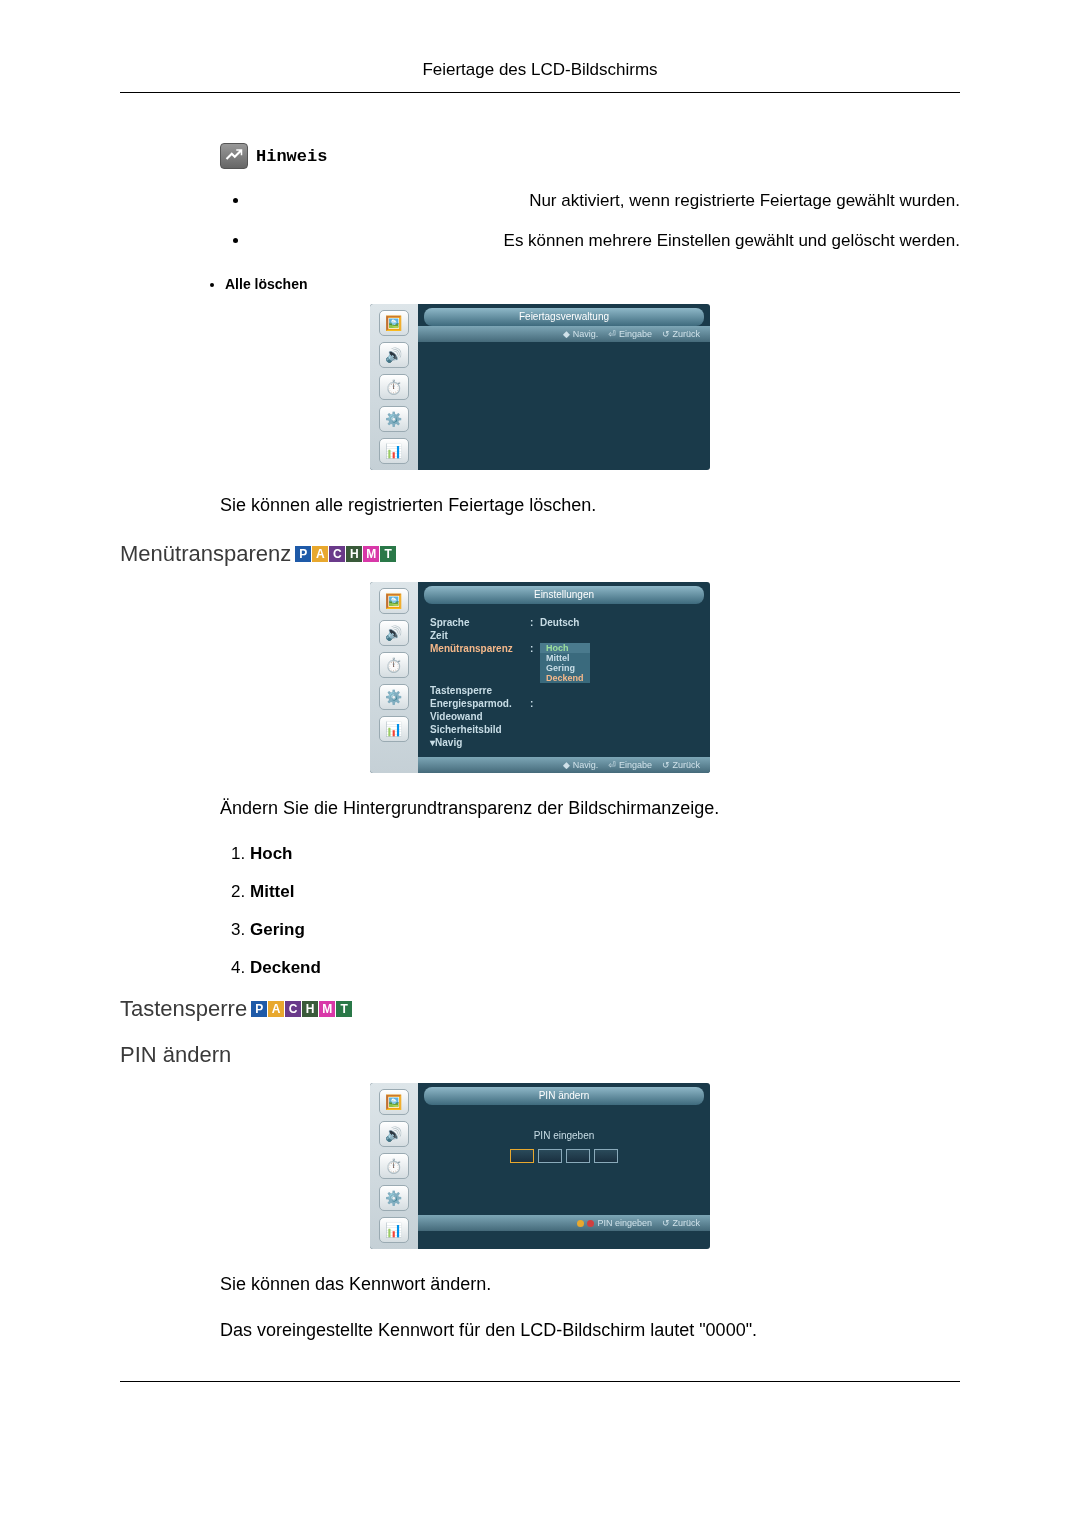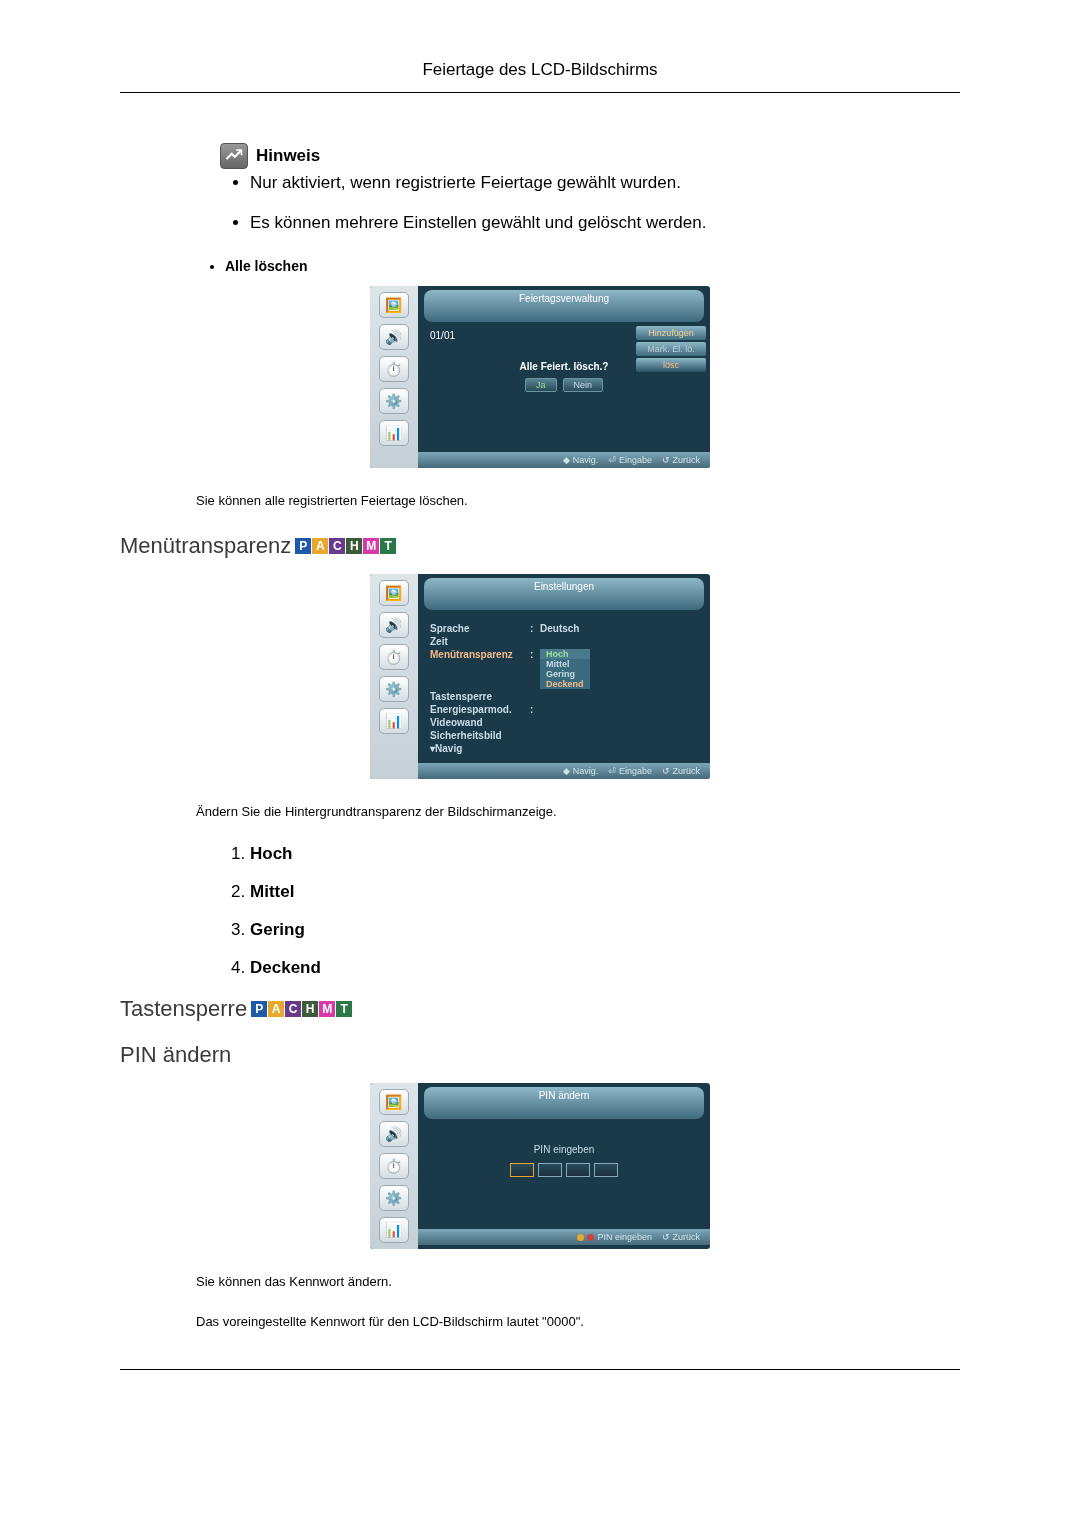--- a/index.html
+++ b/index.html
@@ -14,36 +14,37 @@
     text-align: center;
     font-size: 17px;
     padding-bottom: 12px;
     border-bottom: 1px solid #000;
     margin-bottom: 50px;
   }
   .note-row {
     display: flex;
     align-items: center;
     margin-left: 100px;
-    margin-bottom: 4px;
+    margin-bottom: 22px;
+    font-family: Liberation Mono, monospace;
   }
   .note-icon {
     width: 28px;
     height: 26px;
     background: linear-gradient(#999,#666);
     border: 1px solid #555;
     border-radius: 4px;
     display:flex;
     align-items:center;
     justify-content:center;
     margin-right: 8px;
   }
   .note-icon svg { width: 18px; height: 18px; }
   .note-label { font-size: 17px; font-weight: bold; }
-  .bullet-list { margin-left: 130px; margin-bottom: 25px; }
+  .bullet-list { margin-left: 130px; margin-bottom: 25px; text-align: right; }
   .bullet-list li { font-size: 17px; margin-bottom: 20px; list-style: disc; }
   .bullet-outer { margin-left: 105px; margin-bottom: 12px; }
   .bullet-outer li { list-style: disc; font-weight: bold; font-size: 14px; }
   .osd-wrap { display:flex; justify-content:center; margin-bottom: 25px; }
   .osd {
     width: 340px;
     background: #1a3a4a;
     border-radius: 3px;
     display:flex;
     font-size: 10px;
@@ -62,21 +63,21 @@
   .side-btn {
     width: 30px; height: 26px;
     background: linear-gradient(#fff,#d5dde1);
     border-radius: 5px;
     border: 1px solid #9aaab2;
     display:flex;align-items:center;justify-content:center;
     font-size: 14px;
   }
   .osd-main { flex:1; display:flex; flex-direction:column; }
   .osd-titlebar {
-    height: 32px;
+    height: 18px;
     background: linear-gradient(#8fb8c8,#3e6a7d);
     text-align:center;
     color:#fff;
     font-size: 10px;
     line-height:18px;
     border-radius: 8px;
     margin: 4px 6px 0 6px;
   }
   .osd-body { flex:1; padding: 8px 12px 4px 12px; position:relative; min-height:130px;}
   .osd-footer {
@@ -117,21 +118,21 @@
   .dialog-btns{display:flex;justify-content:center;gap:6px;}
   .dlg-btn{
     background: linear-gradient(#5a8494,#2a4a5a);
     border:1px solid #6a94a4;
     font-size:9px;
     padding:1px 10px;
     color:#c8dde6;
     border-radius:2px;
   }
   .dlg-btn.sel{ color:#8de08d;}
-  .body-text { font-size:13px; margin-left:76px; margin-bottom:25px;}
+  .body-text { font-size:18px; margin-left:100px; margin-bottom:25px;}
   .section-title {
     font-size: 22px;
     color: #3a3a3a;
     display:flex;
     align-items:center;
     gap:4px;
     margin-bottom: 15px;
   }
   .mode-badges { display:inline-flex; gap:1px;}
   .mb { width:16px;height:16px;color:#fff;font-weight:bold;font-size:12px;display:flex;align-items:center;justify-content:center;}
@@ -186,35 +187,20 @@
   <div class="osd">
     <div class="osd-side">
       <div class="side-btn">🖼️</div>
       <div class="side-btn">🔊</div>
       <div class="side-btn">⏱️</div>
       <div class="side-btn">⚙️</div>
       <div class="side-btn">📊</div>
     </div>
     <div class="osd-main">
       <div class="osd-titlebar">Feiertagsverwaltung</div>
-      <div class="osd-body">
-        <div class="date-badge">01/01</div>
-        <div class="side-menu">
-          <div class="side-menu-btn">Hinzufügen</div>
-          <div class="side-menu-btn dim">Mark. El. lö.</div>
-          <div class="side-menu-btn del">lösc</div>
-        </div>
-        <div class="dialog">
-          <div class="dialog-title">Alle Feiert. lösch.?</div>
-          <div class="dialog-btns">
-            <div class="dlg-btn sel">Ja</div>
-            <div class="dlg-btn">Nein</div>
-          </div>
-        </div>
-      </div>
       <div class="osd-footer">
         <span>◆ <span>Navig.</span></span>
         <span>⏎ <span>Eingabe</span></span>
         <span>↺ <span>Zurück</span></span>
       </div>
     </div>
   </div>
 </div>
 
 <div class="body-text">Sie können alle registrierten Feiertage löschen.</div>

